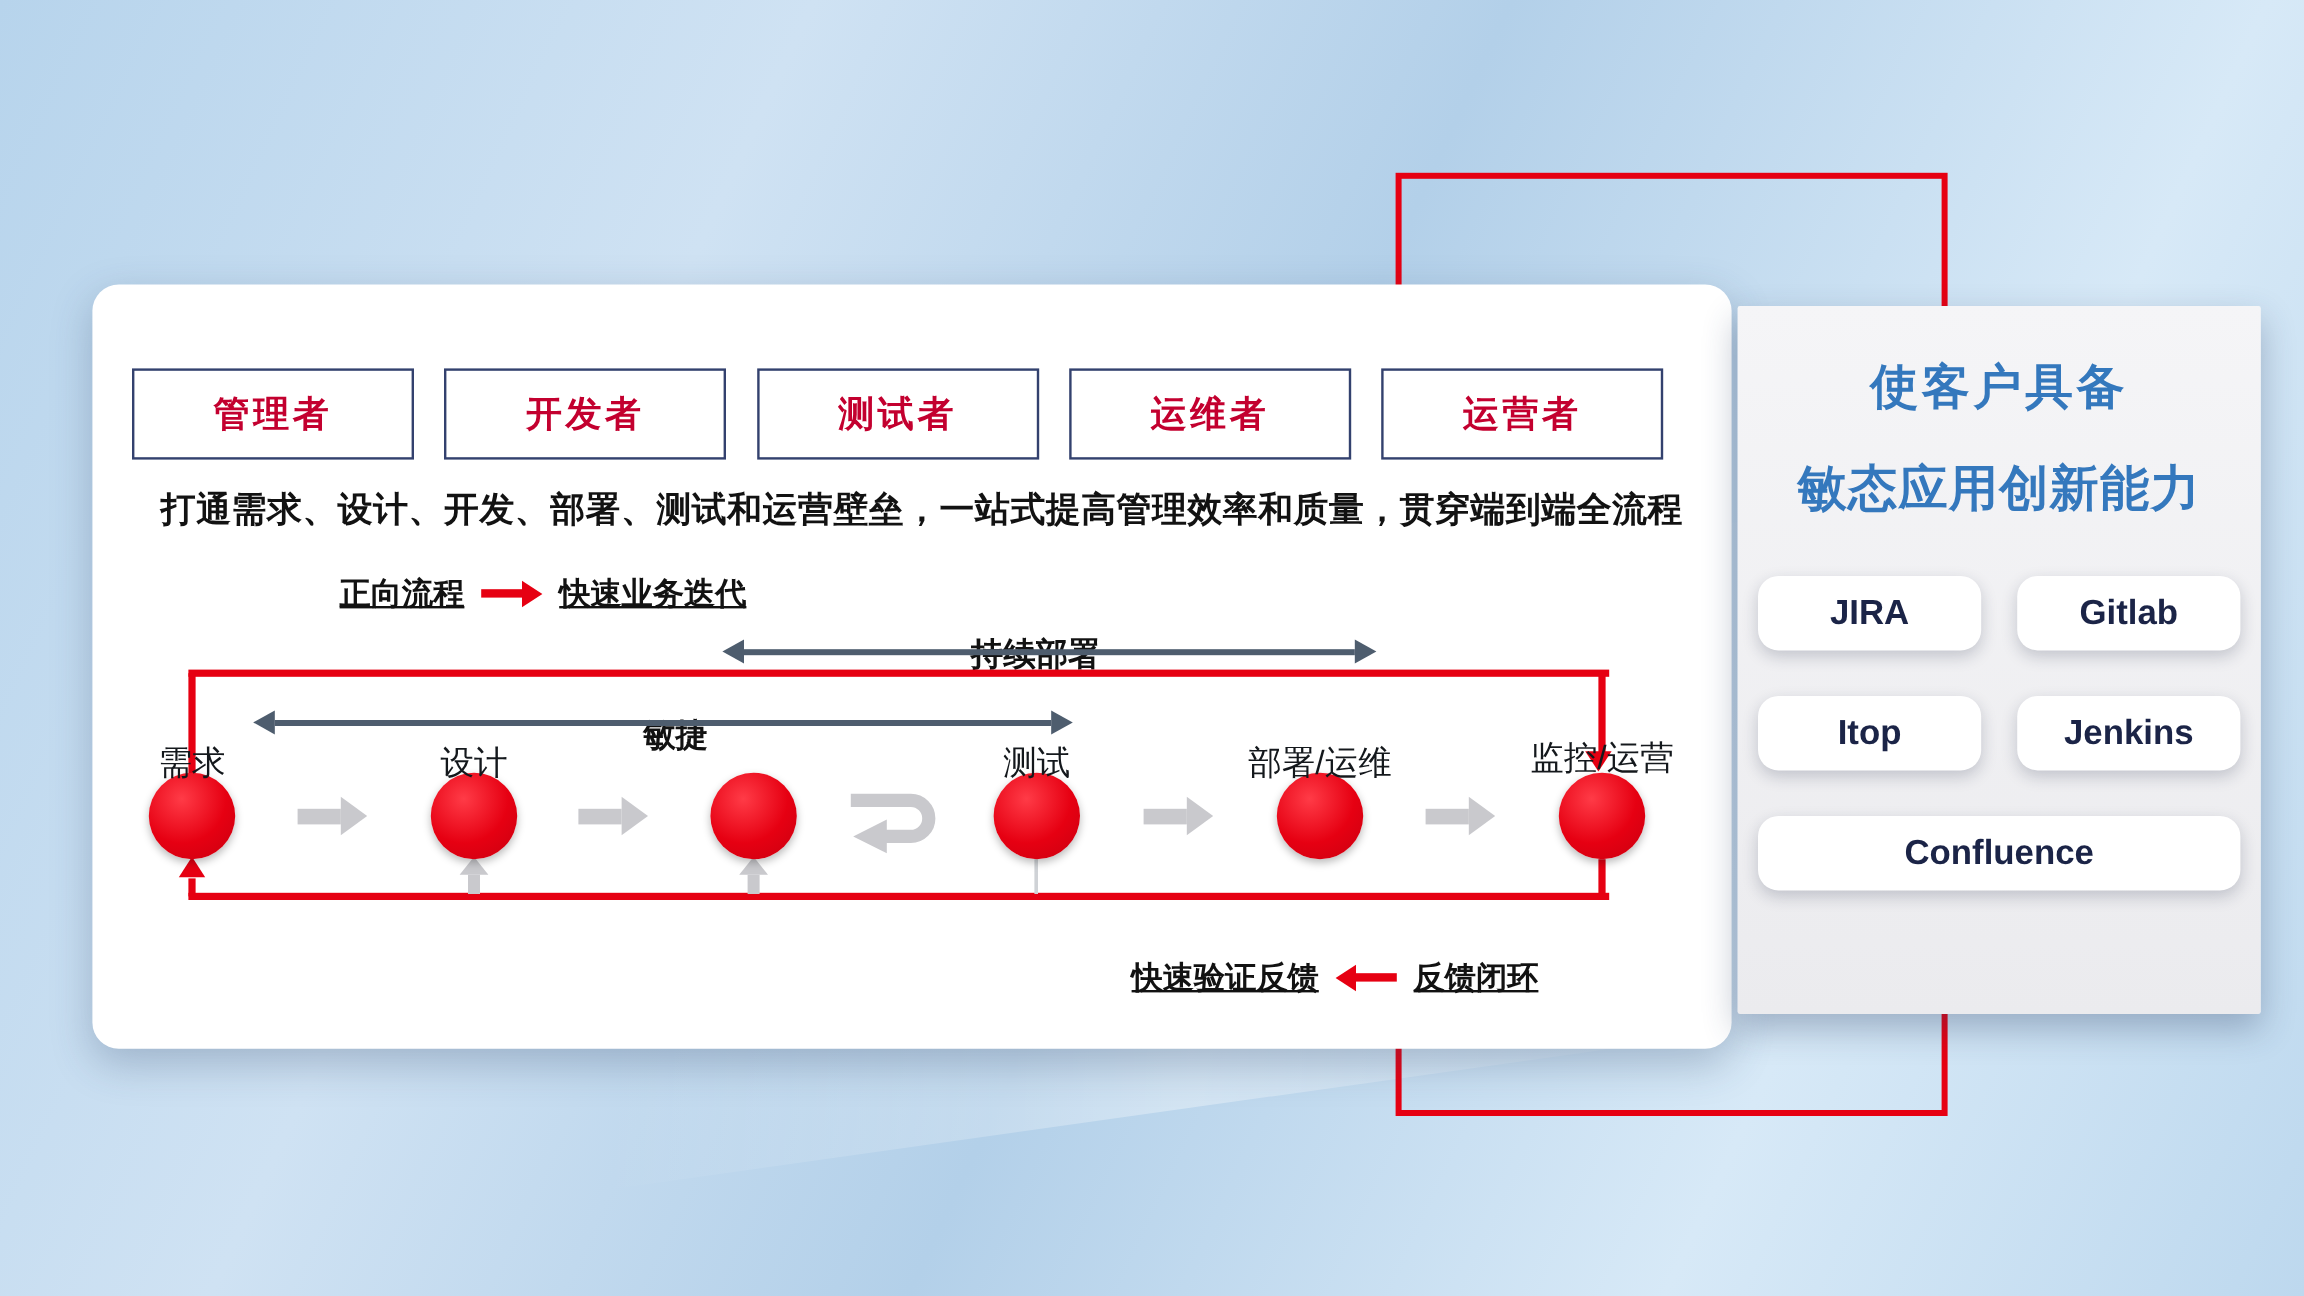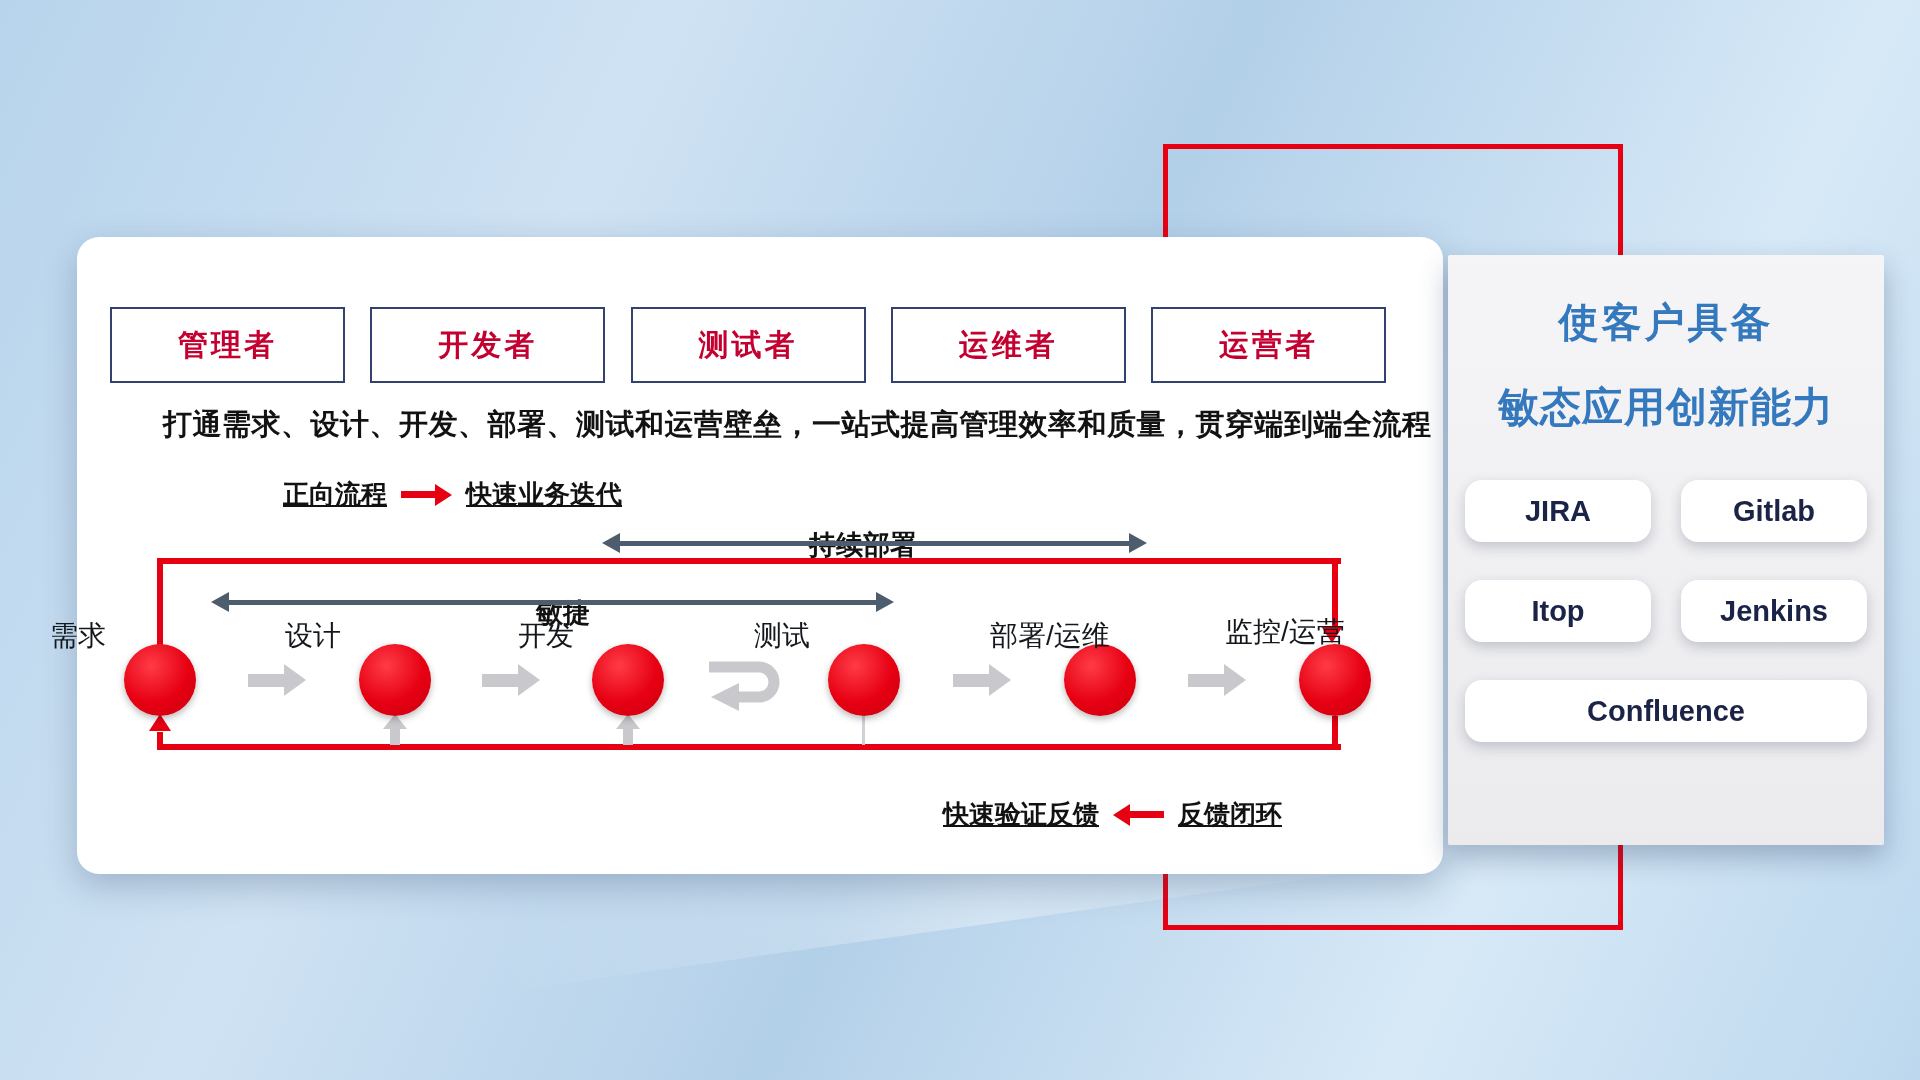--- a/index.html
+++ b/index.html
@@ -27,21 +27,21 @@
     border:5px solid var(--accent-red);z-index:1;}
   
   .white-panel{position:absolute;left:77px;top:237px;width:1366px;height:637px;
     background:#ffffff;border-radius:22px;box-shadow:0 12px 34px rgba(45,70,105,.28);z-index:2;}
   
   .roles-row{position:absolute;left:33px;top:70px;width:1276px;display:flex;justify-content:space-between;}
   .role-box{width:235px;height:76px;border:2px solid var(--role-border);
     display:flex;align-items:center;justify-content:center;
     color:var(--role-red);font-size:30px;font-weight:bold;letter-spacing:3px;background:#fff;}
   .description{position:absolute;left:57px;top:168px;font-size:29px;font-weight:bold;color:#121212;
-    white-space:nowrap;letter-spacing:.5px;margin-left:29px;}
+    white-space:nowrap;letter-spacing:.5px;}
   
   .legend{position:absolute;display:flex;align-items:center;gap:14px;}
   .legend-forward{left:206px;top:240px;}
   .legend-feedback{left:866px;top:560px;}
   .legend .txt{font-size:26px;font-weight:bold;color:#121212;white-space:nowrap;text-decoration:underline;}
   .rarrow{display:inline-flex;align-items:center;}
   .rarrow .shaft{width:34px;height:7px;background:var(--accent-red);}
   .rarrow .head-r{width:0;height:0;border-left:17px solid var(--accent-red);
     border-top:11px solid transparent;border-bottom:11px solid transparent;}
   .rarrow .head-l{width:0;height:0;border-right:17px solid var(--accent-red);
@@ -58,21 +58,21 @@
   .rl{position:absolute;background:var(--accent-red);}
   .tri{position:absolute;width:0;height:0;}
   .tri-down-red{border-left:11px solid transparent;border-right:11px solid transparent;border-top:17px solid var(--accent-red);}
   .tri-up-red{border-left:11px solid transparent;border-right:11px solid transparent;border-bottom:17px solid var(--accent-red);}
   .tri-up-gray{border-left:12px solid transparent;border-right:12px solid transparent;border-bottom:15px solid var(--gray-arrow);}
   .gl{position:absolute;background:var(--gray-arrow);}
   
   .node{position:absolute;width:72px;height:72px;border-radius:50%;
     background:radial-gradient(circle at 38% 30%, #ff3b47, var(--accent-red) 55%, #c90010 100%);
     box-shadow:0 3px 7px rgba(0,0,0,.28);z-index:4;}
-  .stage-label{position:absolute;width:220px;font-size:28px;color:#14181c;
+  .stage-label{position:absolute;width:220px;text-align:center;font-size:28px;color:#14181c;
     white-space:nowrap;z-index:5;}
   
   .barrow{position:absolute;display:flex;align-items:center;height:32px;}
   .barrow .shaft{width:36px;height:13px;background:var(--gray-arrow);}
   .barrow .head{width:0;height:0;border-left:22px solid var(--gray-arrow);
     border-top:16px solid transparent;border-bottom:16px solid transparent;}
   .loop-icon{position:absolute;}
   
   .gray-panel{position:absolute;left:1448px;top:255px;width:436px;height:590px;
     background:linear-gradient(180deg,#f5f5f7,#ebebee);
@@ -139,21 +139,20 @@
 
     <div class="darrow-label" style="left:436px;top:330px;width:100px;">敏捷</div>
     <div class="darrow" style="left:134px;top:355px;width:683px;">
       <span class="dhead-l"></span>
         <span class="dline"></span>
         <span class="dhead-r"></span>
     </div>
 
     <div class="stage-label" style="left:-27px;top:380px;">需求</div>
     <div class="stage-label" style="left:208px;top:380px;">设计</div>
-    <div class="stage-label" style="left:441px;top:380px;">开发</div>
     <div class="stage-label" style="left:677px;top:380px;">测试</div>
     <div class="stage-label" style="left:913px;top:380px;">部署/运维</div>
     <div class="stage-label" style="left:1148px;top:376px;">监控/运营</div>
 
     <div class="node" style="left:47px;top:407px;"></div>
     <div class="node" style="left:282px;top:407px;"></div>
     <div class="node" style="left:515px;top:407px;"></div>
     <div class="node" style="left:751px;top:407px;"></div>
     <div class="node" style="left:987px;top:407px;"></div>
     <div class="node" style="left:1222px;top:407px;"></div>

